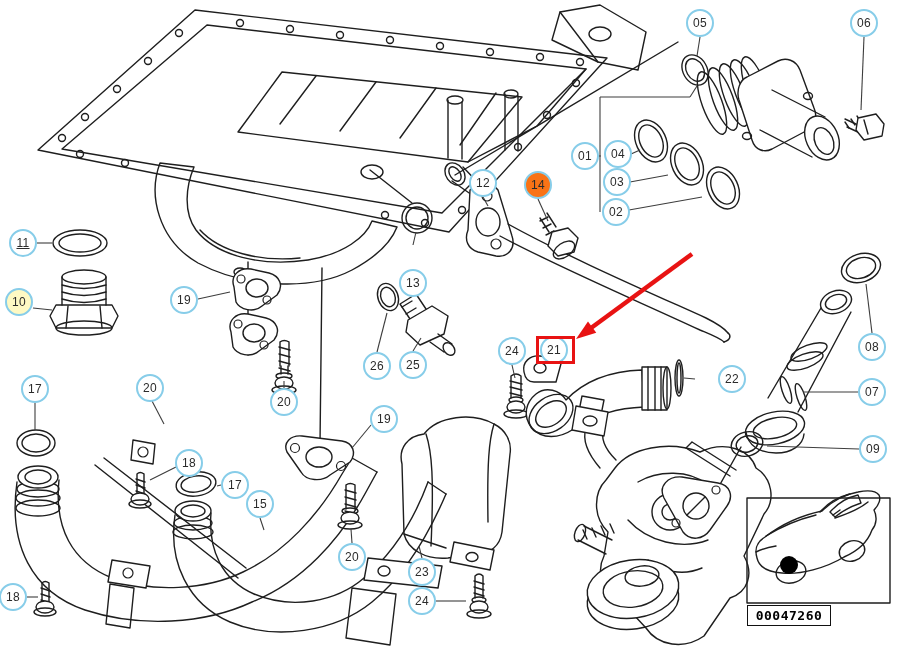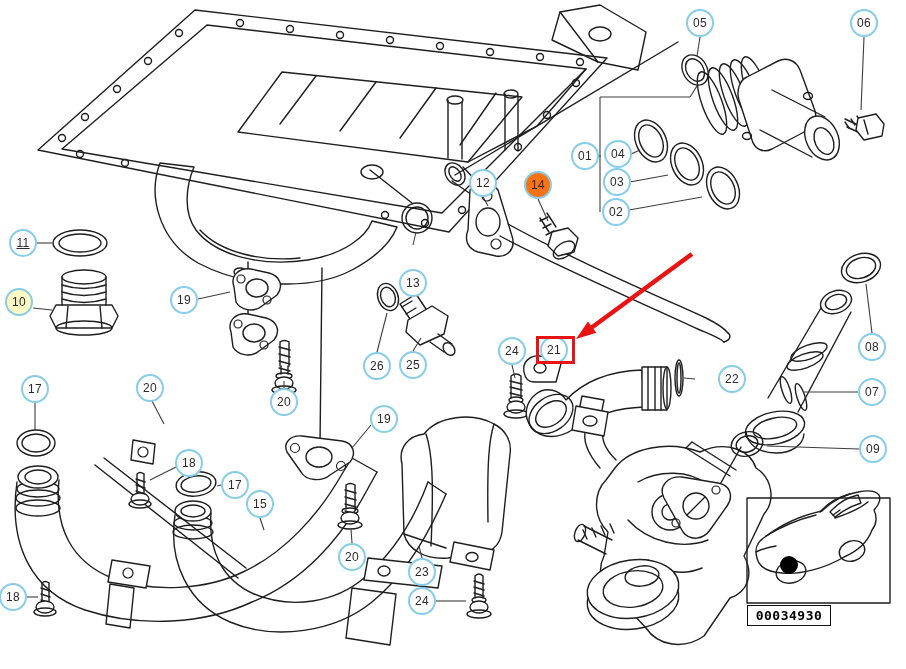--- a/index.html
+++ b/index.html
@@ -420,16 +420,16 @@
       <div class="callout" style="left: 408px; top: 587px; border: 2.6px solid rgb(135, 205, 233); background: rgb(255, 255, 255); color: rgb(43, 43, 43);">24</div>
     </div>
 
   <svg id="hl-arrow" width="906" height="669" viewBox="0 0 906 669">
       <line x1="692" y1="254" x2="587.2927641402954" y2="330.72512972478364" stroke="#e81313" stroke-width="4.5"></line>
       <polygon points="576,339 587.9950850628137,321.53237467954324 596.2699553380302,332.8251388198385" fill="#e81313"></polygon>
     </svg>
   <div id="hl-box" class="hl-box" style="left: 536px; top: 336px; width: 39px; height: 28px; border: 3.5px solid rgb(232, 19, 19);"></div>
 
   <div class="inset-label" id="inset-label" style="left:747px;top:605px;width:84px;height:21px;border:1.6px solid #111111;">
-    <span>00034930</span>
+    <span>00047260</span>
   </div>
 
 </div>
 
 </body></html>

